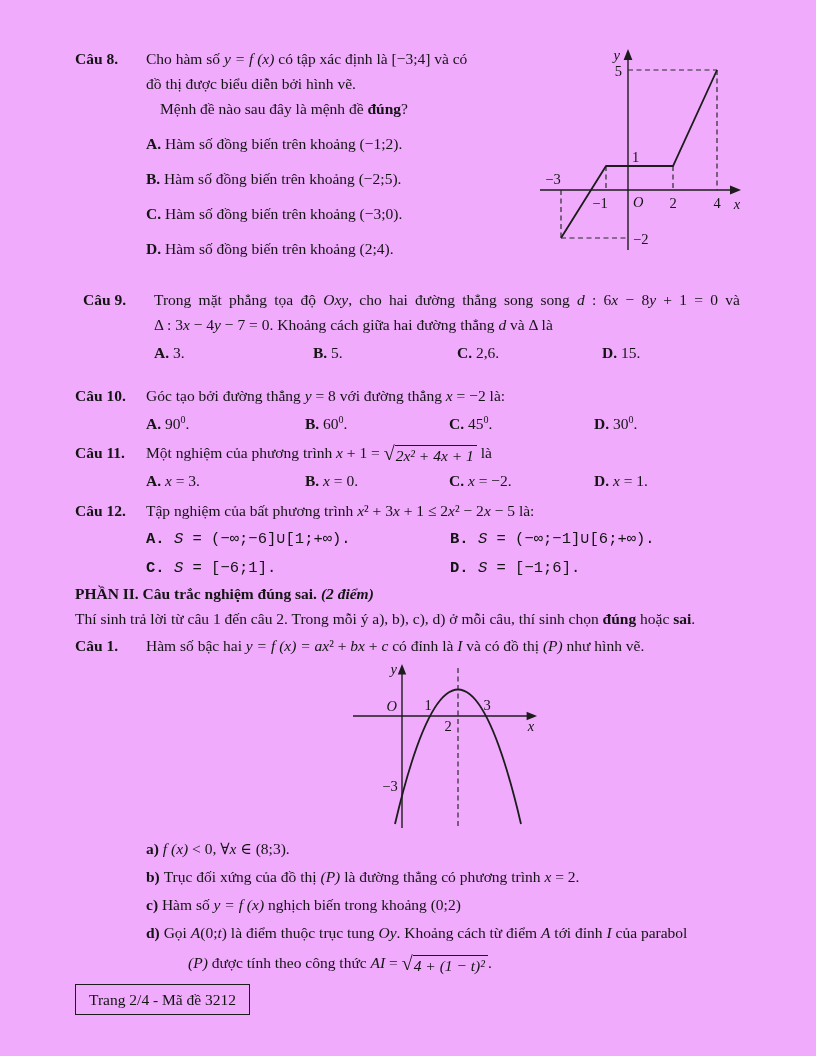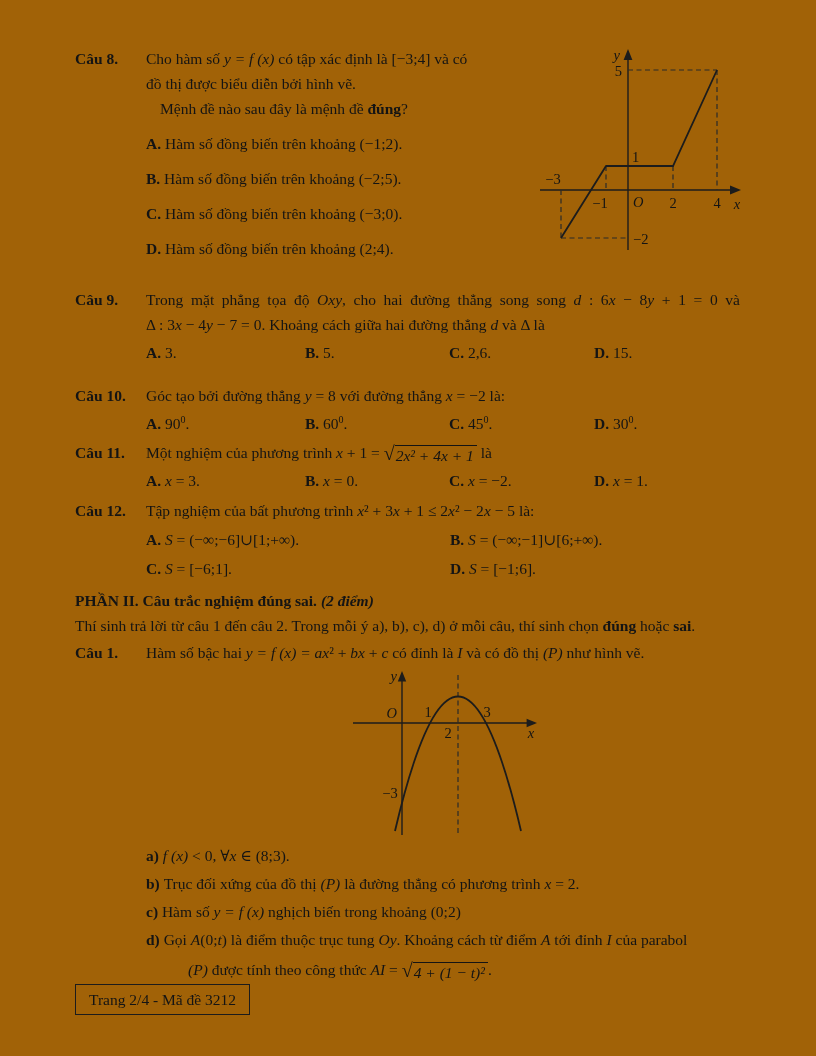--- a/index.html
+++ b/index.html
@@ -1,19 +1,19 @@
 <!DOCTYPE html>
 <html><head>
 <meta charset="utf-8">
 <style>
   * { margin:0; padding:0; box-sizing:border-box; }
   html,body { background:#ffffff; }
   .page {
     width:816px; height:1056px; position:relative; overflow:hidden;
-    background:#a16207; color:#141414;
+    background:#f0abfc; color:#141414;
     font-family:"Liberation Serif","DejaVu Serif",serif;
     font-size:15.5px; line-height:25px;
   }
   .content { padding:46px 56px 0 75px; }
   p { margin:0; }
 
   
   .run-n { font-style:normal; }
   .run-i { font-style:italic; }
   .run-b { font-weight:700; }
@@ -28,30 +28,30 @@
   .qlabel { font-weight:700; white-space:nowrap; }
   .indent { padding-left:14px; }
 
   
   .q8-flex { display:flex; justify-content:space-between; align-items:flex-start; }
   .q8-text { width:386px; }
   .q8-text .opt { margin-top:10px; }
   .fig1-wrap { width:228px; margin-right:14px; margin-top:-2px; }
 
   .opts4 { display:grid; grid-template-columns:159px 144px 145px 1fr; margin-top:3px; }
-  .opts2 { display:grid; grid-template-columns:304px 1fr; margin-top:4px; }
+  .opts2 { display:grid; grid-template-columns:304px 1fr; margin-top:4px;font-family:Liberation Mono, monospace; }
   .optrow2 { margin-top:4px; }
 
   .justify1 { text-align:justify; text-align-last:justify; padding-right:20px; }
-  .q9 { margin-top:26px; }
+  .q9 { margin-top:26px;margin-left:8px; }
   .q10 { margin-top:18px; }
   .q11 { margin-top:4px; }
   .q12 { margin-top:5px; }
 
-  .part2 { margin-top:7px; }
+  .part2 { }
   .c1 { margin-top:2px; }
   .fig2-wrap { margin:2px 0 0 260px; width:220px; }
 
   .items { margin-left:71px; margin-top:6px; }
   .items p { margin-top:3px; }
   .items .dline2 { margin-top:5px;margin-left:42px; }
 
   .footer-box {
     position:absolute; left:75px; top:984px;
     border:1.6px solid #1c1c1c; border-radius:0;

